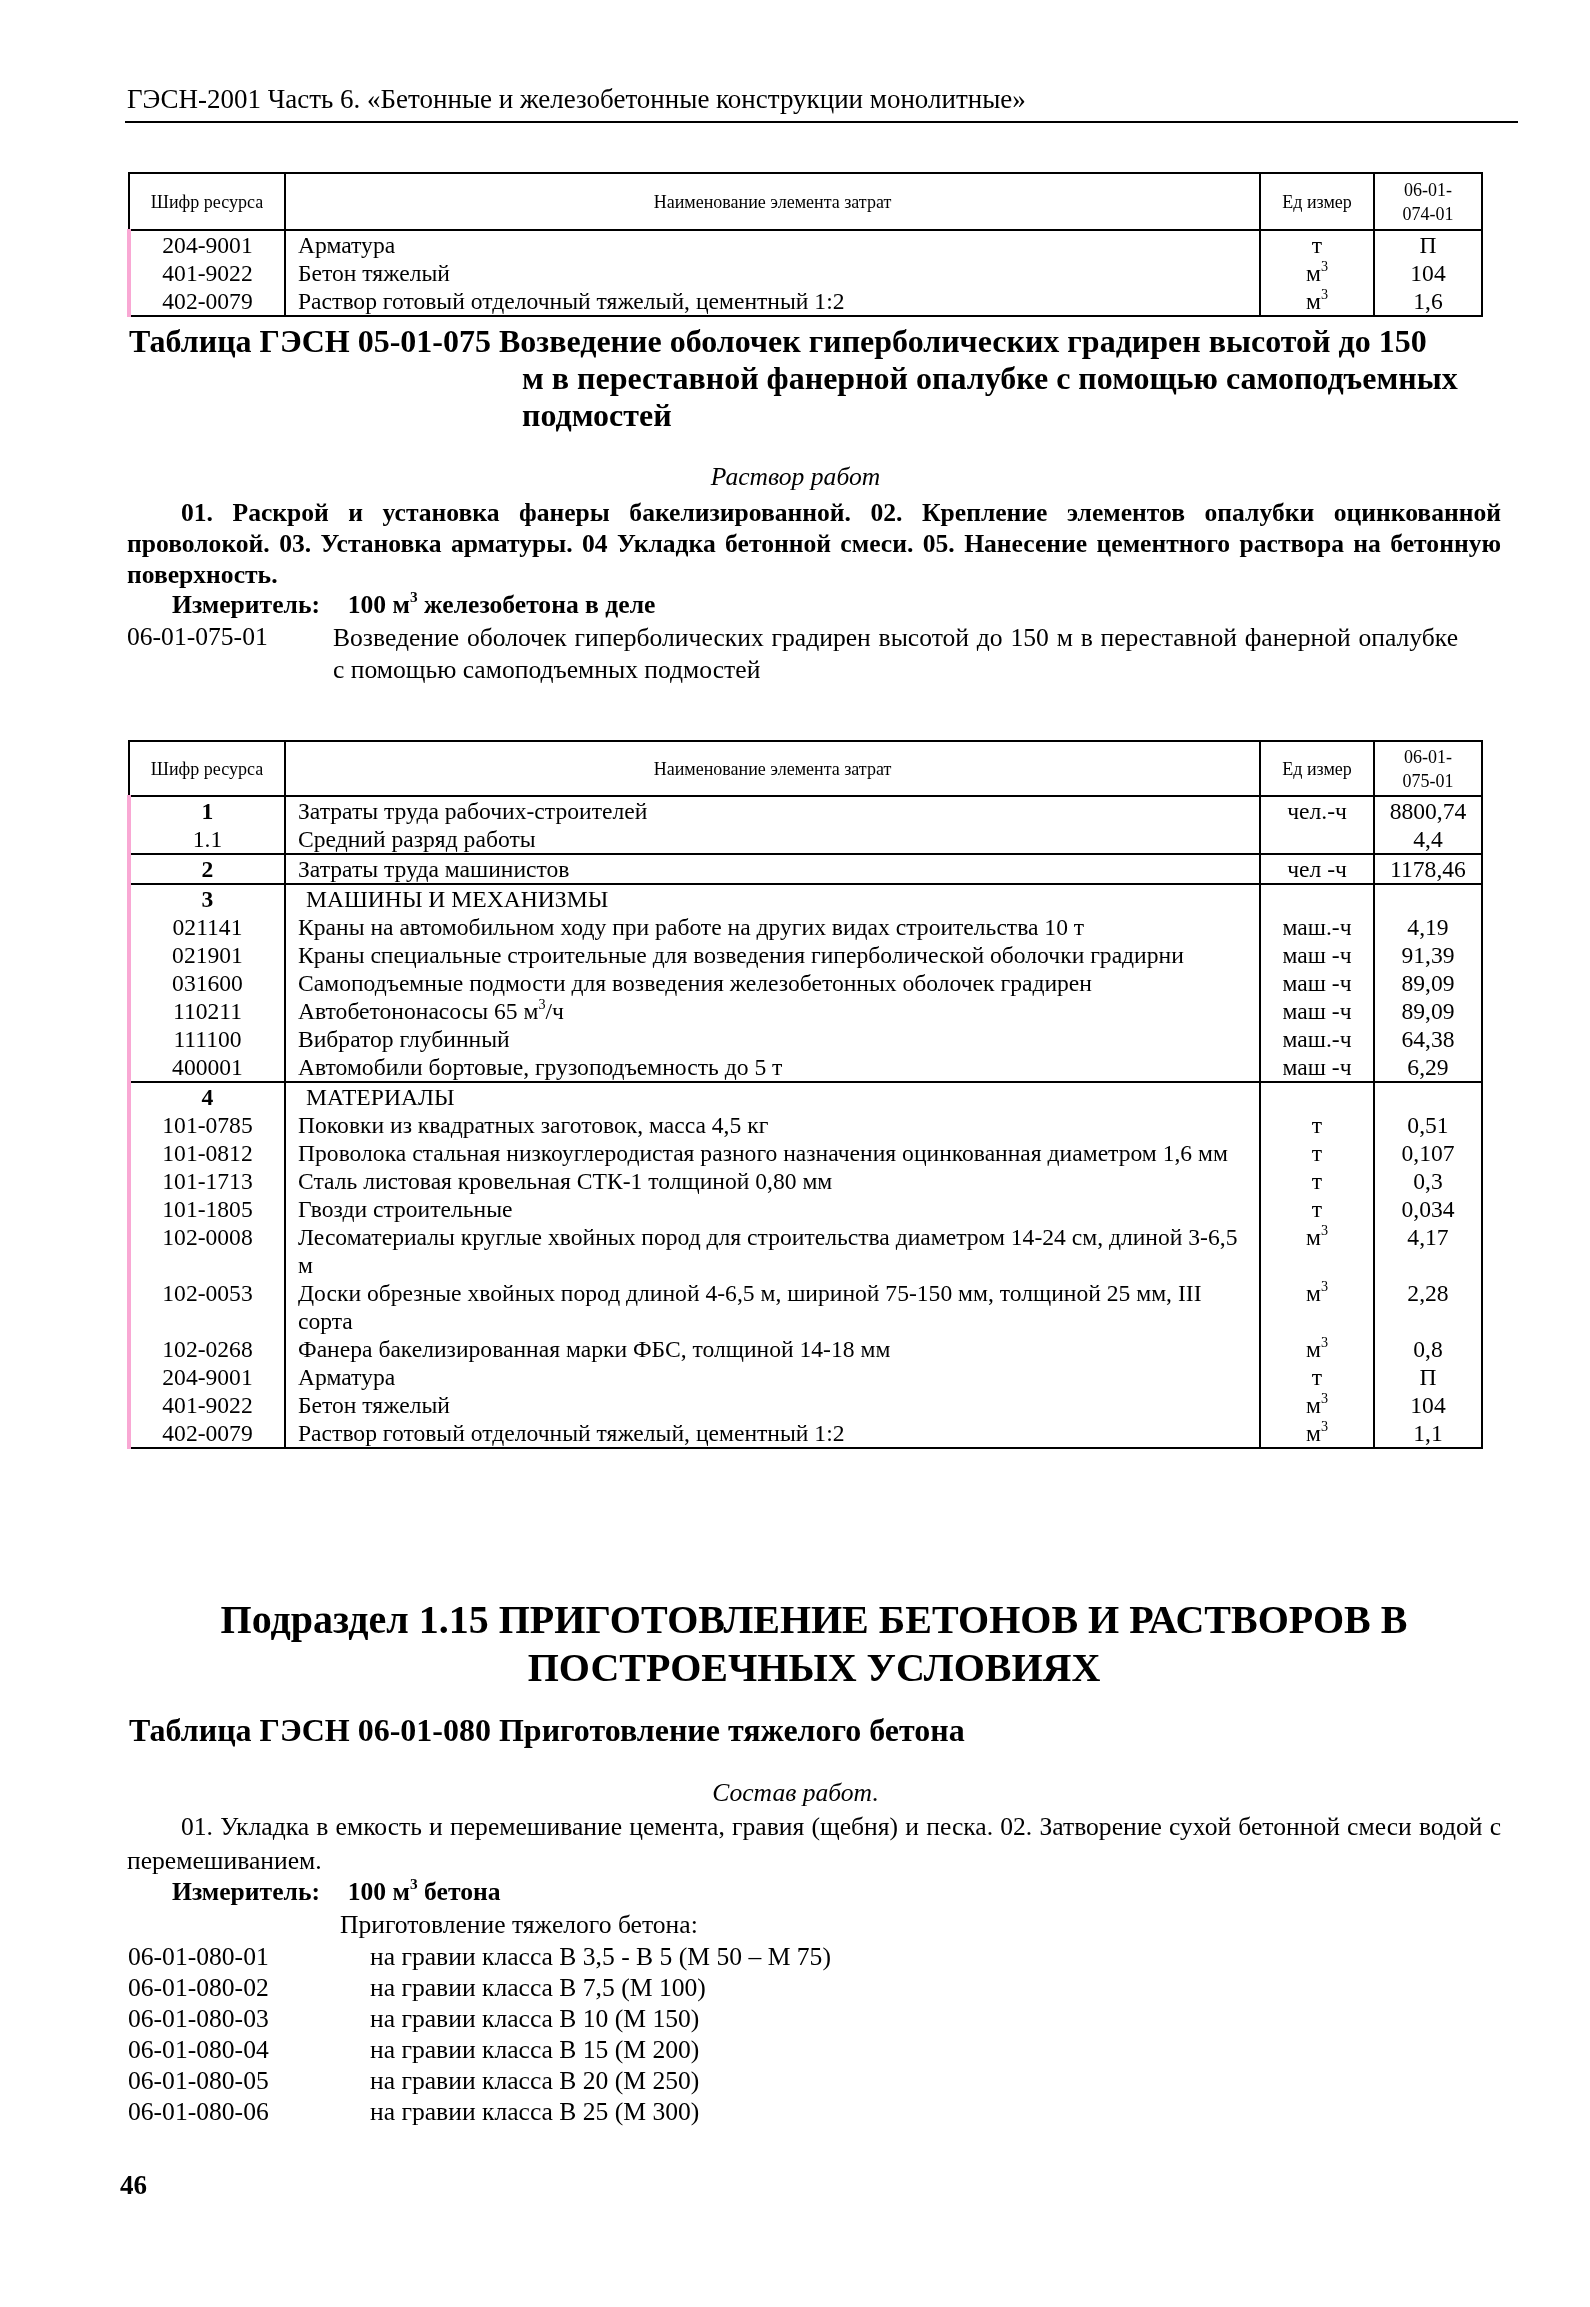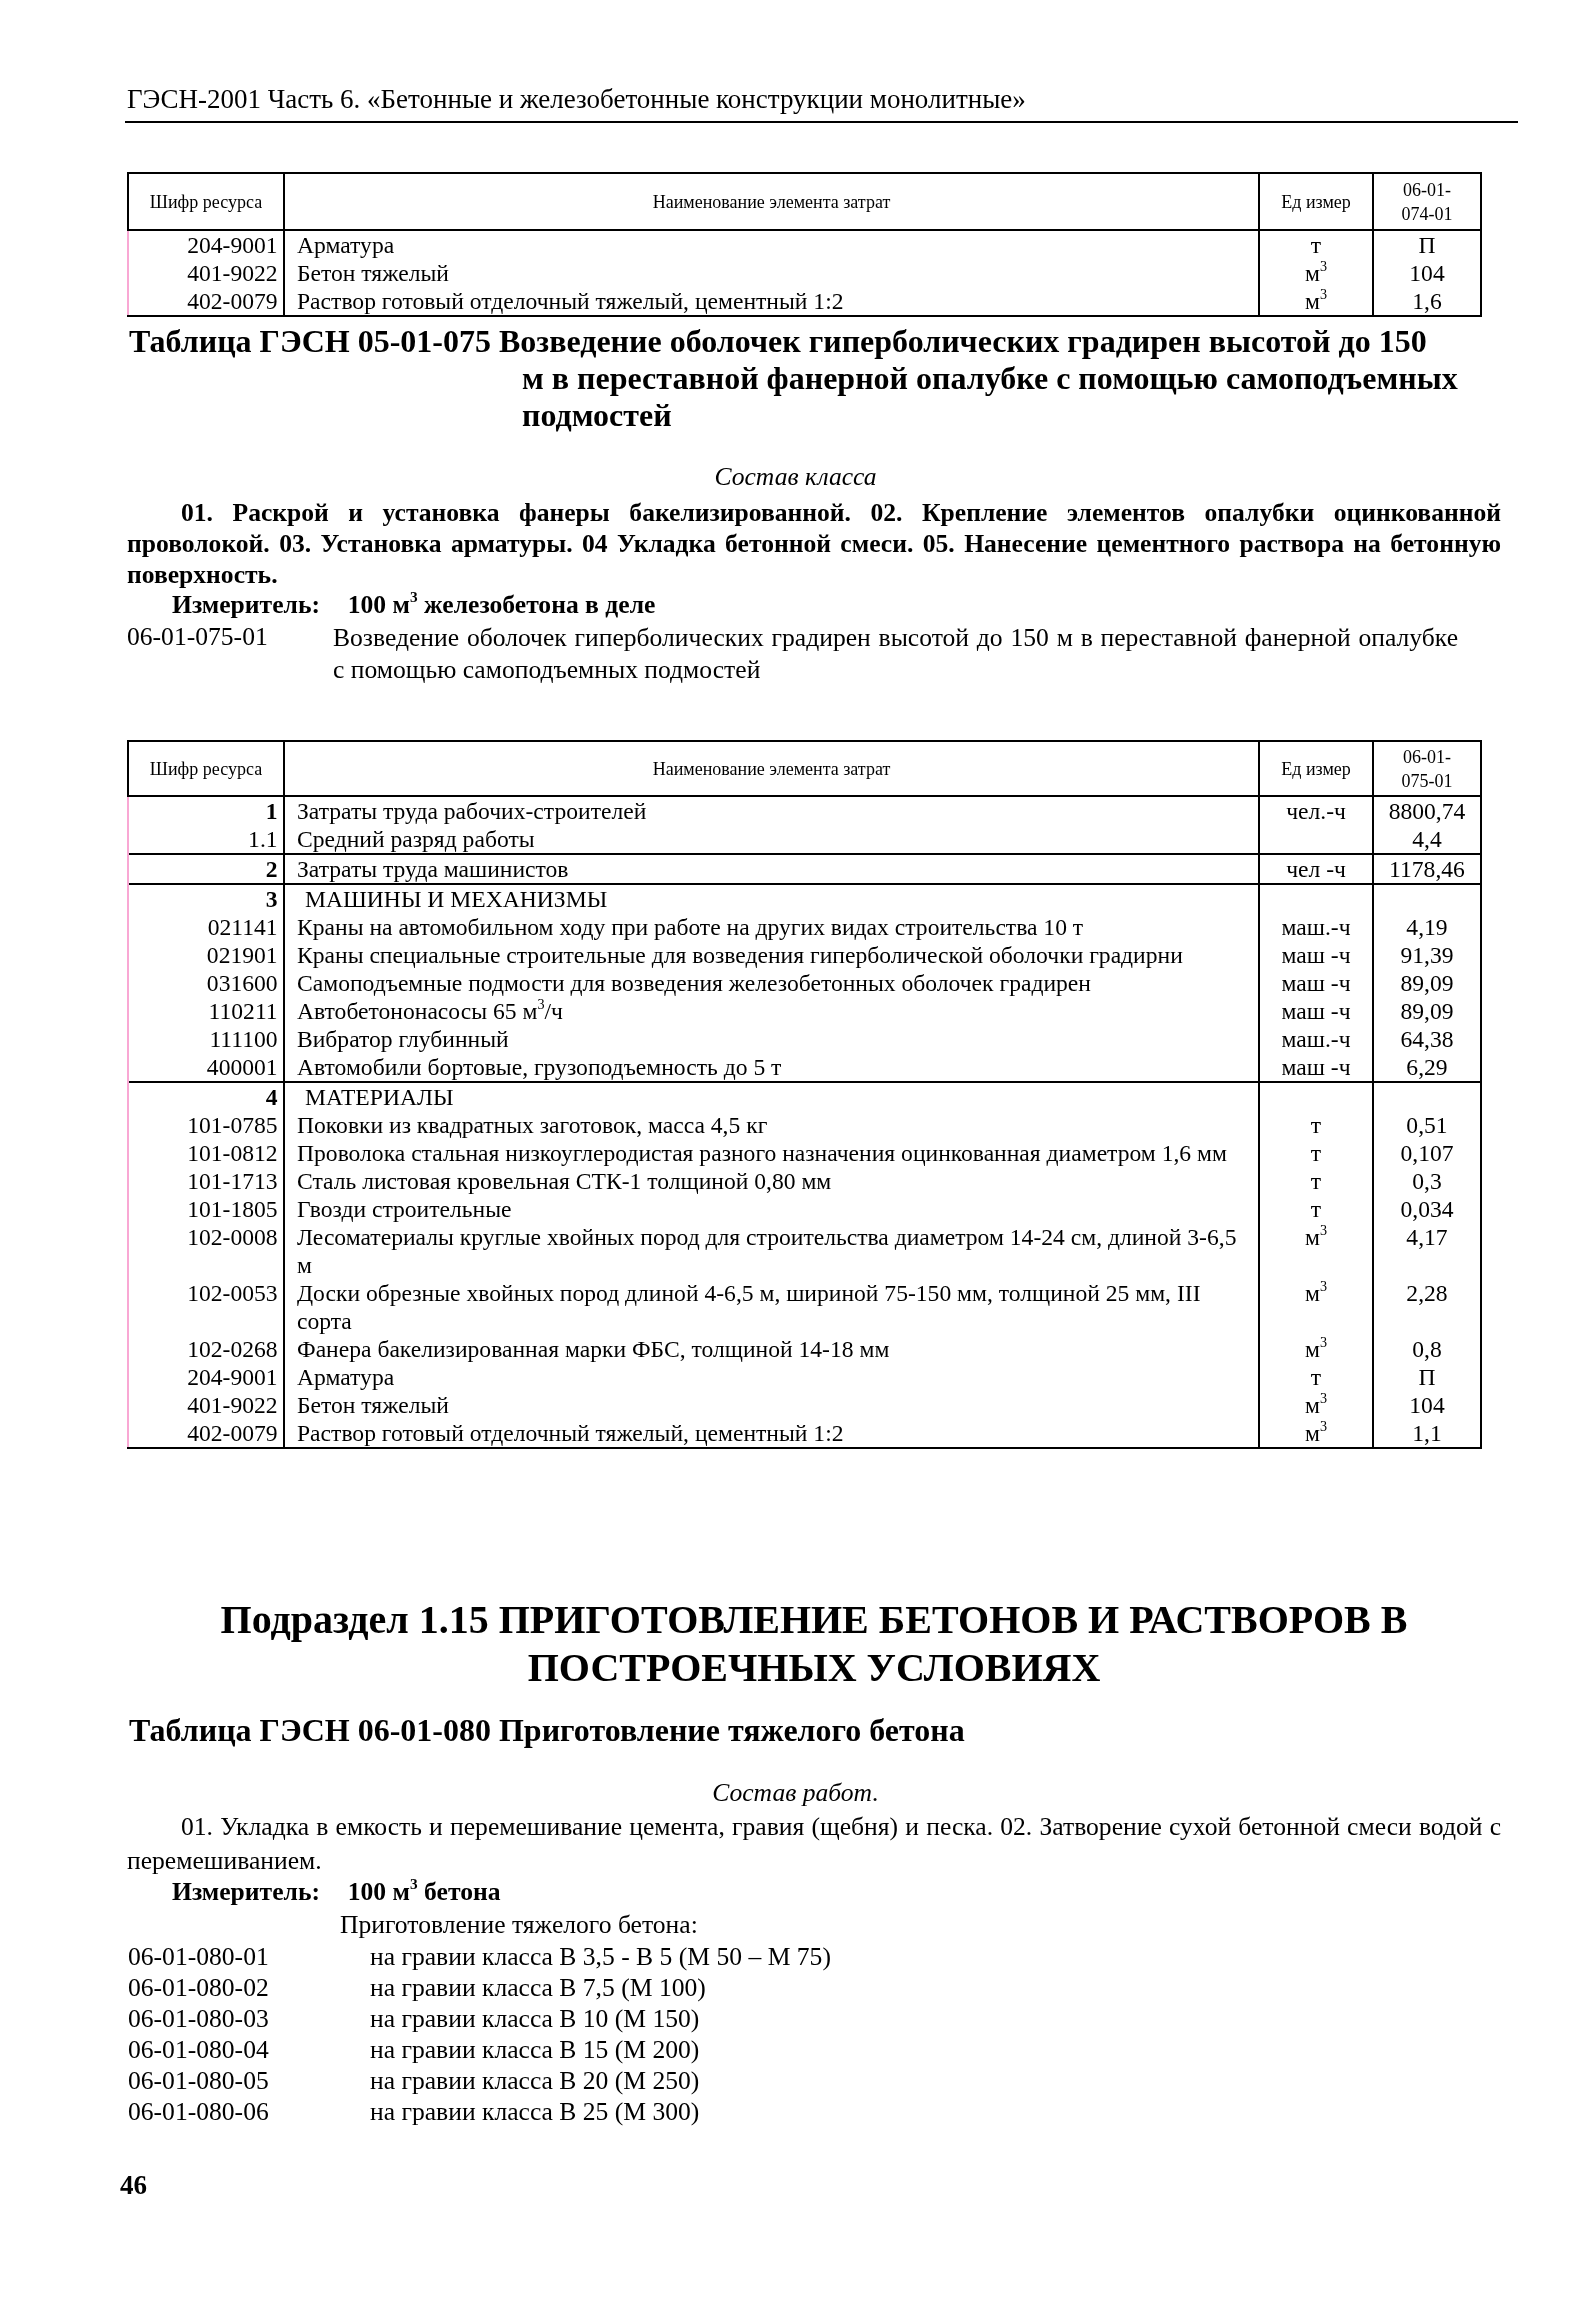--- a/index.html
+++ b/index.html
@@ -7,21 +7,21 @@
          font-family: "Liberation Serif", "DejaVu Serif", serif; color: #000; }
   .abs { position: absolute; white-space: nowrap; }
 
   .running-head { left: 127px; top: 84px; font-size: 27px; line-height: 30px; }
   .head-rule { position: absolute; left: 125px; top: 121px; width: 1393px; height: 2px; background: #000; }
 
   table.cost { position: absolute; border-collapse: collapse; table-layout: fixed; font-size: 23.6px; margin-top: 36px; }
   table.cost td, table.cost th { padding: 0 5.4px; vertical-align: top; line-height: 28px; }
   table.cost th { font-weight: normal; font-size: 18px; line-height: 24px; vertical-align: middle;
                   border: 2px solid #000; text-align: center; }
-  table.cost .c1 { text-align: right; border-left: 2px solid #f9a8d4; border-right: 2px solid #000; }
+  table.cost .c1 { text-align: center; border-left: 4px solid #f9a8d4; border-right: 2px solid #000; }
   table.cost .c2 { text-align: left; padding-left: 12px; border-right: 2px solid #000; white-space: normal; }
   table.cost .c3 { text-align: center; border-right: 2px solid #000; }
   table.cost .c4 { text-align: center; border-right: 2px solid #000; }
   table.cost tr.group-start td { border-top: 2px solid #000; }
   table.cost tr.last td { border-bottom: 2px solid #000; }
   table.cost .bold { font-weight: bold; }
   table.cost .section-title { font-weight: normal; padding-left: 20px; }
   sup { font-size: 0.6em; line-height: 0; position: relative; top: -0.1em; }
 
   #t1 { left: 127px; top: 136px; width: 1353px; }
@@ -79,21 +79,21 @@
         <td class="c3">м<sup>3</sup></td>
         <td class="c4">1,6</td>
       </tr>
     </tbody>
 </table>
 
 <div class="abs tbl-title" style="left:129px; top:322px;">Таблица ГЭСН 05-01-075 Возведение оболочек гиперболических градирен высотой до 150</div>
 <div class="abs tbl-title" style="left:522px; top:359px;">м в переставной фанерной опалубке с помощью самоподъемных</div>
 <div class="abs tbl-title" style="left:522px; top:396px;">подмостей</div>
 
-<div class="abs caption-italic" style="left:0; width:1591px; text-align:center; top:462px;">Состав класса</div>
+<div class="abs caption-italic" style="left:0; width:1591px; text-align:center; top:462px;">Раствор работ</div>
 <div class="abs para" style="left:127px; width:1374px; top:497px; text-indent:54px;font-weight:bold;">01. Раскрой и установка фанеры бакелизированной. 02. Крепление элементов опалубки оцинкованной проволокой. 03. Установка арматуры. 04 Укладка бетонной смеси. 05. Нанесение цементного раствора на бетонную поверхность.</div>
 
 <div class="abs meter" style="left:172px; top:590px;">
   <span>Измеритель:</span>
   <span style="display:inline-block;width:15px"></span>
   <span class="sup-text">100 м<sup>3</sup> железобетона в деле</span>
 </div>
 
 <div class="abs code" style="left:127px; top:622px;">06-01-075-01</div>
 <div class="abs para" style="left:333px; width:1125px; top:622px; line-height:32px;">Возведение оболочек гиперболических градирен высотой до 150 м в переставной фанерной опалубке с помощью самоподъемных подмостей</div>

